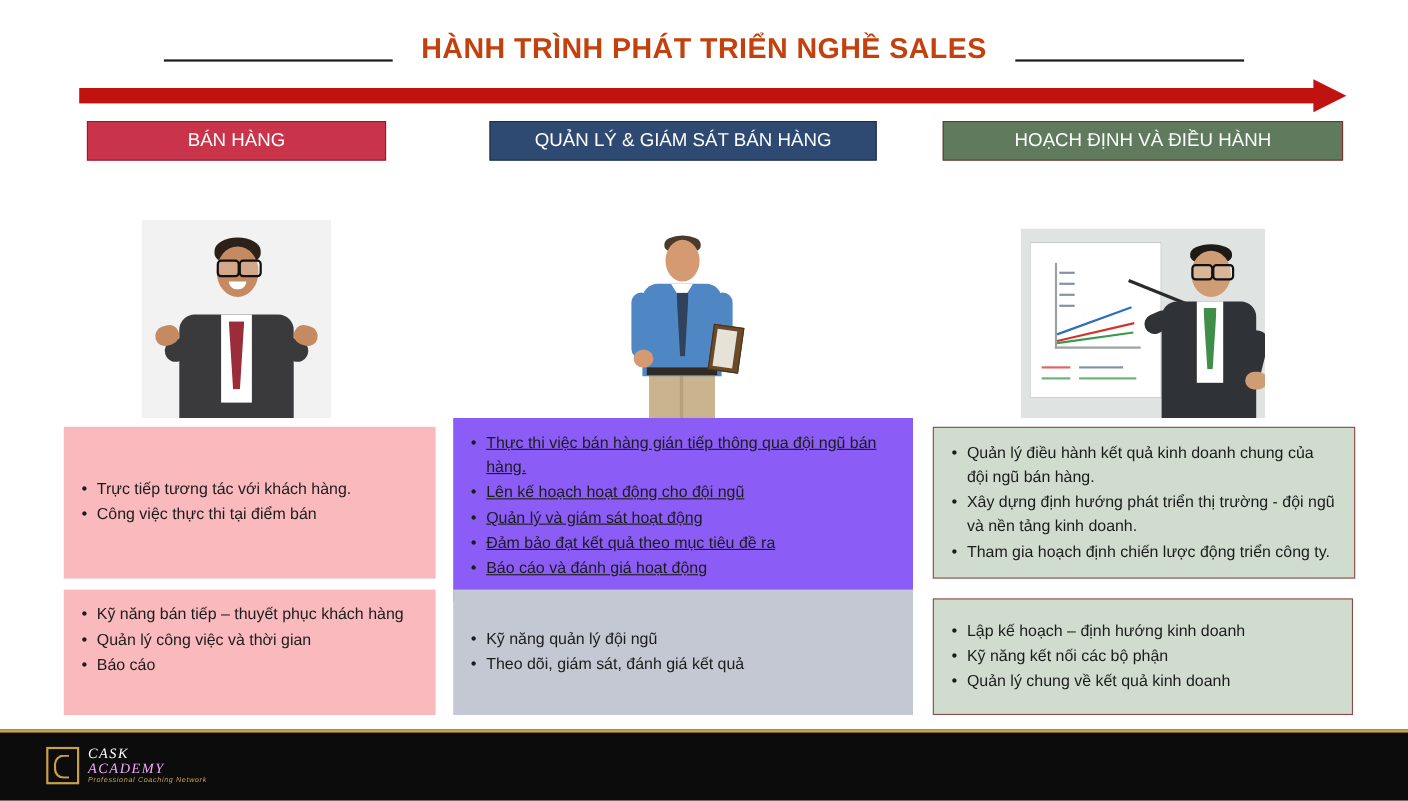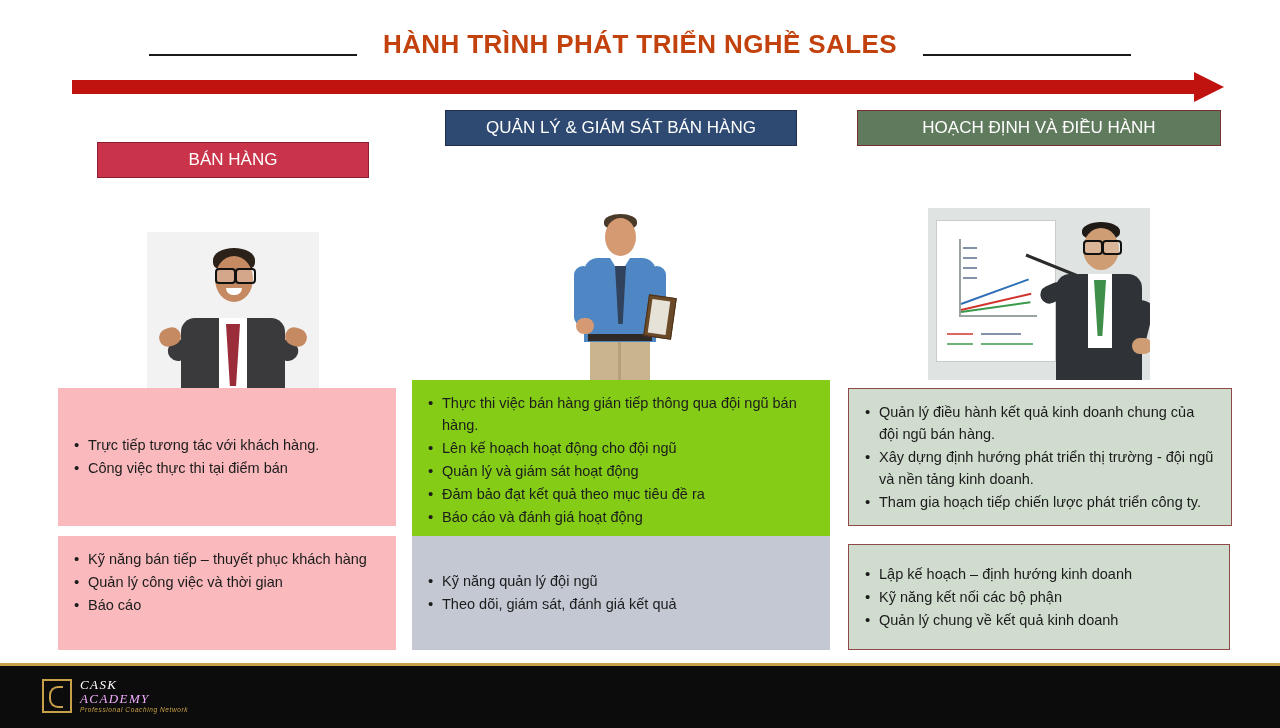--- a/index.html
+++ b/index.html
@@ -66,21 +66,21 @@
     border-top: 15px solid transparent;
     border-bottom: 15px solid transparent;
     border-left: 30px solid #c0120f;
   }
 
   
   .col {
     position: absolute;
     top: 110px;
   }
-  .col-1 { left: 64px;  width: 338px; margin-top: 32px; }
+  .col-1 { left: 46px;  width: 338px; }
   .col-2 { left: 412px; width: 418px; }
   .col-3 { left: 848px; width: 382px; }
 
   .col-header {
     height: 36px;
     display: flex;
     align-items: center;
     justify-content: center;
     color: #ffffff;
     font-size: 17px;
@@ -217,21 +217,22 @@
     display: flex; align-items: center;
   }
   .b1-bot {
     position: absolute;
     left: 58px;  top: 536px;  width: 338px; height: 114px;
     background: #f9b9bd;
   }
   .b2-top {
     position: absolute;
     left: 412px; top: 380px;  width: 418px; height: 167px;
-    background: #84cc16;
+    background: #8b5cf6;
+    text-decoration: underline;
   }
   .b2-bot {
     position: absolute;
     left: 412px; top: 536px;  width: 418px; height: 114px;
     background: #c3c8d2;
     display: flex; align-items: center;
   }
   .b3-top {
     position: absolute;
     left: 848px; top: 388px;  width: 384px; height: 138px;
@@ -430,21 +431,21 @@
       <div class="fig-arm" style="left:200px;top:92px;width:22px;height:46px;background:#2f3338;transform:rotate(14deg);"></div>
       <div class="fig-arm" style="left:204px;top:130px;width:20px;height:16px;background:#cf9d74;"></div>
     </div>
   </div>
 </div>
 
 <div class="block b3-top">
   <ul class="bul">
     <li>Quản lý điều hành kết quả kinh doanh chung của đội ngũ bán hàng.</li>
     <li>Xây dựng định hướng phát triển thị trường - đội ngũ và nền tảng kinh doanh.</li>
-    <li>Tham gia hoạch tiếp chiến lược phát triển công ty.</li>
+    <li>Tham gia hoạch định chiến lược động triển công ty.</li>
   </ul>
 </div>
 
 <div class="block b3-bot">
   <ul class="bul">
     <li>Lập kế hoạch – định hướng kinh doanh</li>
     <li>Kỹ năng kết nối các bộ phận</li>
     <li>Quản lý chung về kết quả kinh doanh</li>
   </ul>
 </div>

